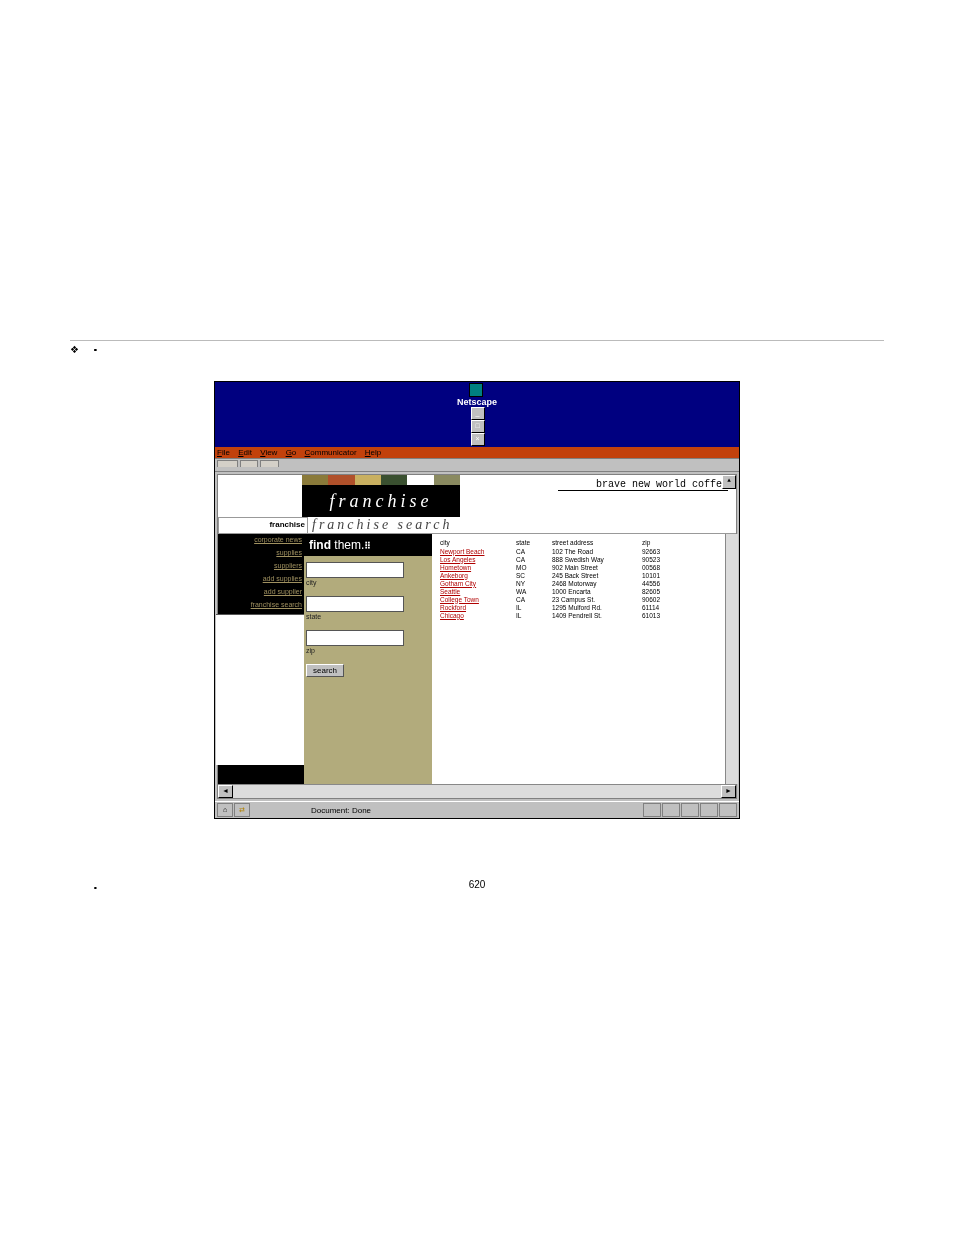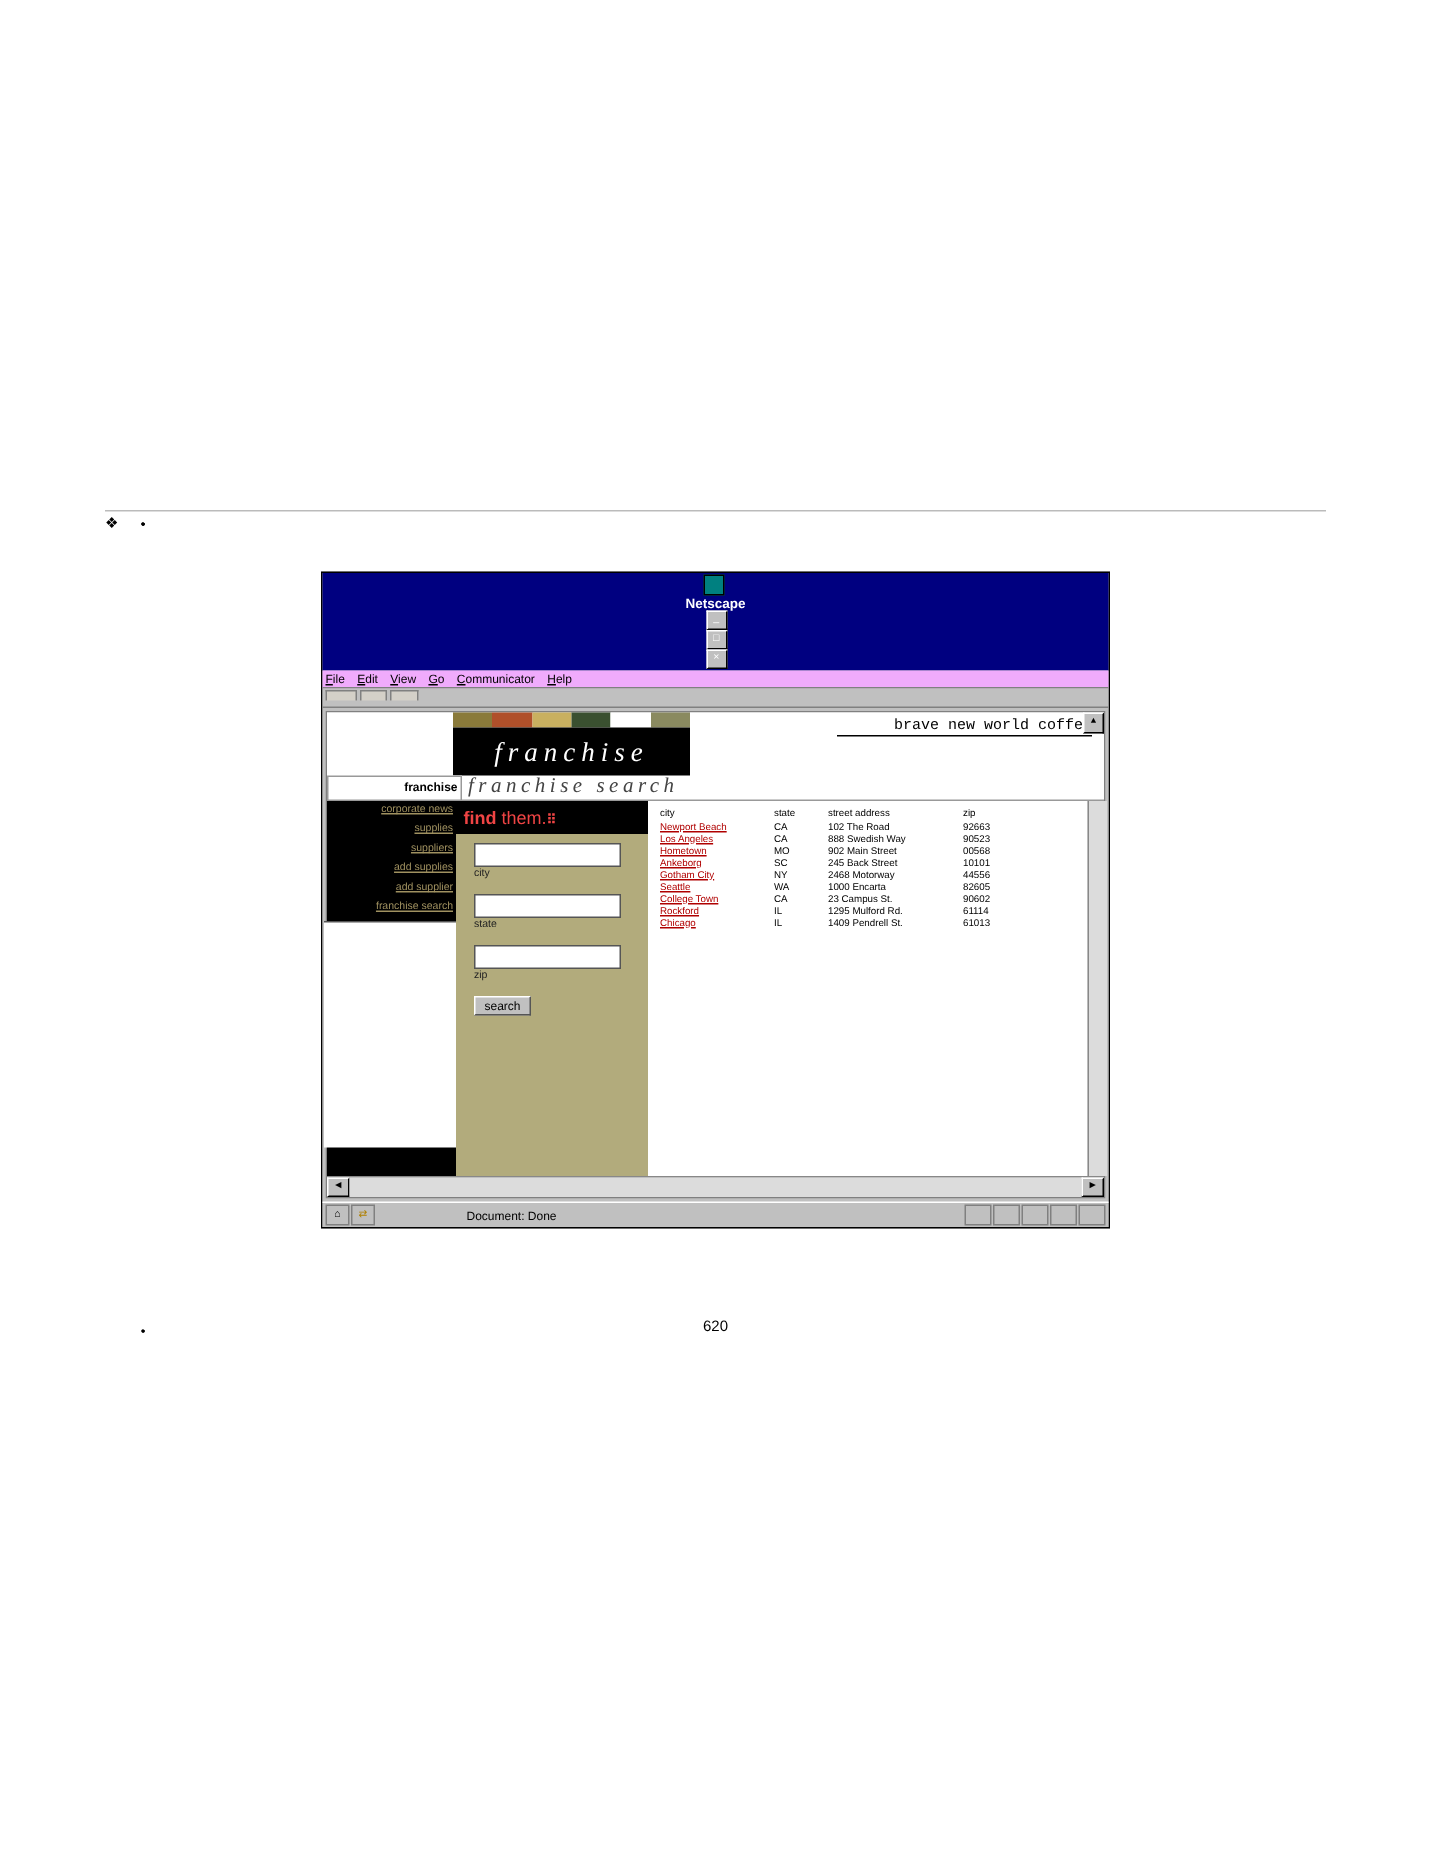--- a/index.html
+++ b/index.html
@@ -47,21 +47,21 @@
     margin-right: 3px; display: inline-block;
   }
   .titlebar .title { flex: 1; font-weight: bold; font-size: 9px; }
   .titlebar .wbtn {
     width: 12px; height: 11px; background: #c0c0c0; border: 1px solid #fff;
     border-right-color: #000; border-bottom-color: #000;
     margin-left: 1px; font-size: 7px; text-align: center; line-height: 9px;
     font-family: Arial;
   }
   .menubar {
-    background: #f0abfc; padding: 1px 2px; font-size: 8px;
+    background: #c2410c; padding: 1px 2px; font-size: 8px;
     border-bottom: 1px solid #808080;
   }
   .menubar span { margin-right: 6px; }
   .menubar span u { text-decoration: underline; }
   .toolbar-strip {
     background: #c0c0c0; height: 10px; border-bottom: 1px solid #808080;
     padding: 1px 2px; font-size: 6px; color: #555;
   }
   .toolbar-strip .tab {
     display: inline-block; padding: 0 6px; background: #d4d0c8;
@@ -119,25 +119,25 @@
   }
   .leftnav a {
     display: block; color: #a09160; font-size: 7px; text-decoration: underline;
     margin-bottom: 6px; font-family: Verdana, sans-serif;
   }
   .leftnav .filler { background: #fff; height: 150px; margin-top: 2px; margin-left: -2px; margin-right: -2px; border-top: 1px solid #555;}
   .searchpanel {
     width: 128px; background: #b2ab7c; padding: 0;
   }
   .searchpanel .hdr {
-    background: #000; color: #ef4444; font-weight: bold; font-size: 12px;
+    background: #000; color: #ffffff; font-weight: bold; font-size: 12px;
     padding: 4px 5px; font-family: Arial;
   }
   .searchpanel .hdr .thin { font-weight: normal; }
-  .searchpanel .flds { padding: 6px 12px; }
+  .searchpanel .flds { padding: 6px 2px; }
   .searchpanel input[type=text] {
     width: 92px; height: 12px; font-size: 8px; border: 1px solid #555;
     background: #fff; margin-bottom: 1px;
   }
   .searchpanel label { font-size: 7px; color: #222; display: block; margin-bottom: 10px; }
   .searchpanel button {
     font-size: 8px; padding: 1px 6px; background: #c0c0c0;
     border: 1px solid #fff; border-right-color:#555; border-bottom-color:#555;
   }
 

